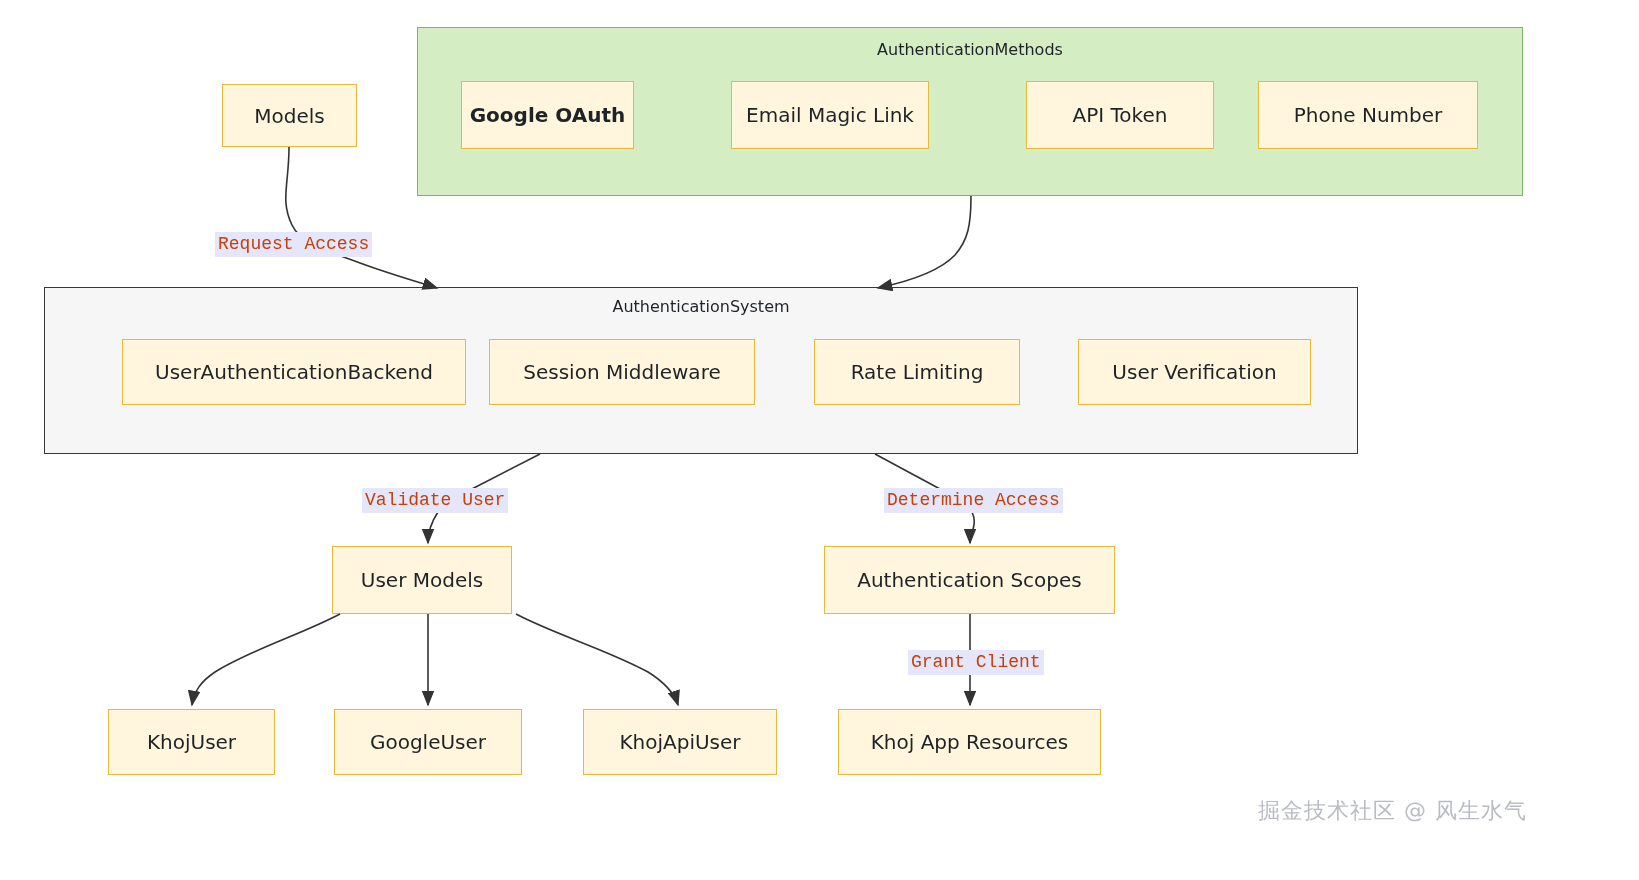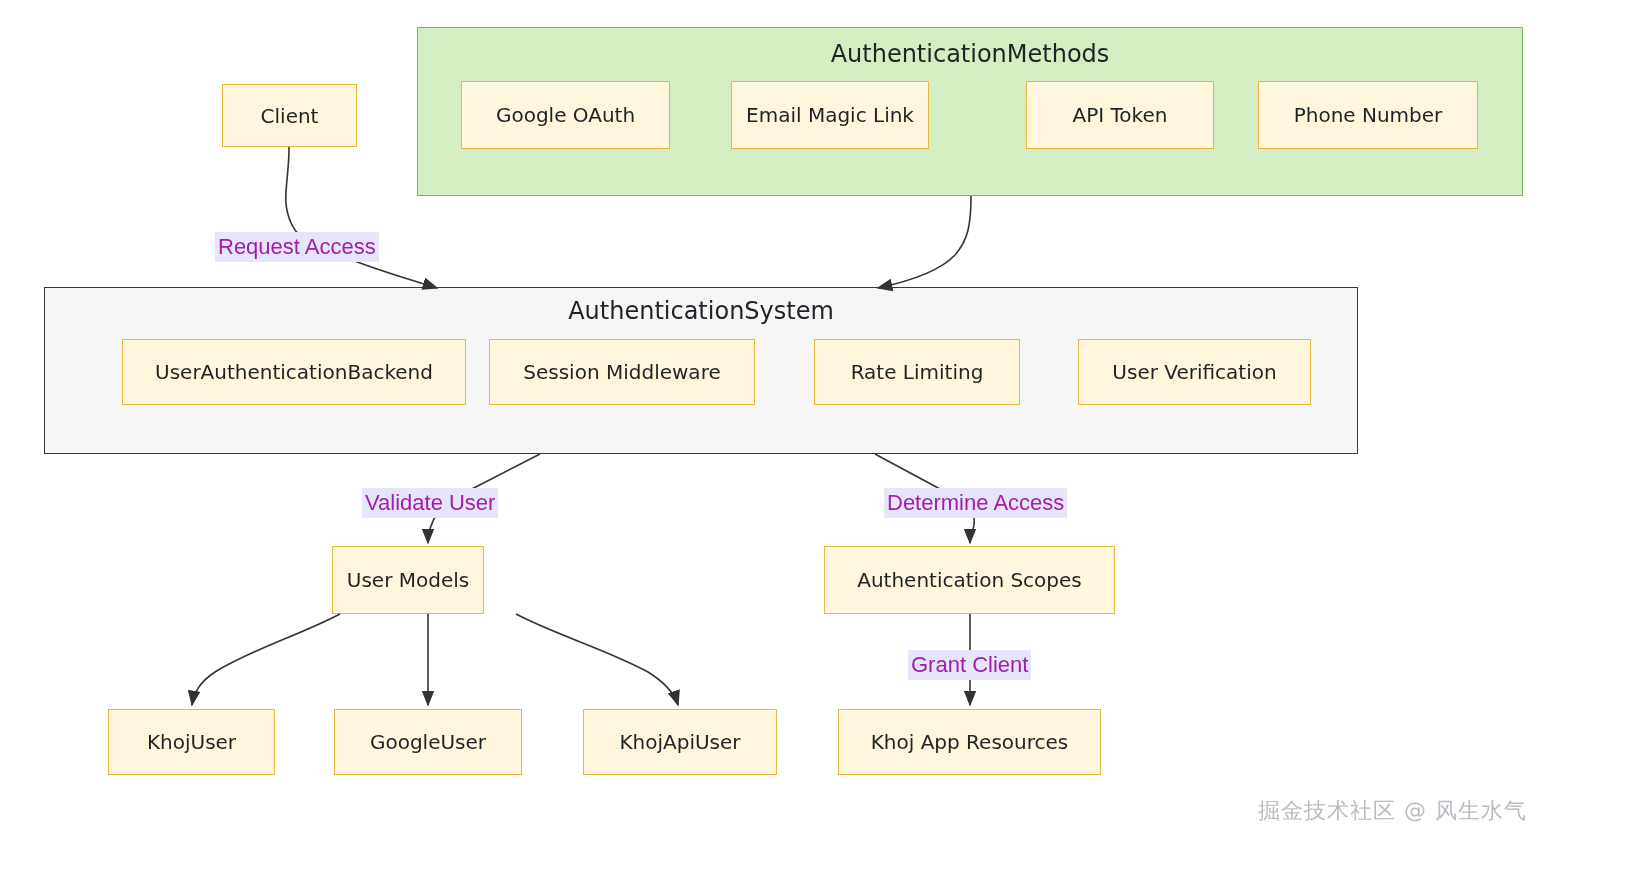--- a/index.html
+++ b/index.html
@@ -50,31 +50,31 @@
   }
   .cluster-gray {
     background: #f6f6f6;
     border: 1.6px solid #37383c;
   }
   .cluster-title {
     position: absolute;
     left: 0;
     right: 0;
     text-align: center;
-    font-size: 24px;
+    font-size: 16px;
     color: #1f2328;
     font-family: "DejaVu Sans", sans-serif;
   }
   .edge-label {
     position: absolute;
     box-sizing: border-box;
     background: #e6e6fb;
-    color: #a21caf;
-    font-size: 22px;
-    font-family: Liberation Sans, sans-serif;
+    color: #c2410c;
+    font-size: 18px;
+    font-family: Liberation Mono, monospace;
     white-space: nowrap;
     padding: 1px 3px;
     line-height: 1.25;
   }
   .watermark {
     position: absolute;
     color: #b9bcc2;
     font-size: 22px;
     font-family: "DejaVu Sans", sans-serif;
     white-space: nowrap;
@@ -83,43 +83,43 @@
 </style>
 </head>
 <body>
 
 <div id="stage">
 
   <div class="cluster cluster-green" style="left:417px; top:27px; width:1106px; height:169px;">
     <div class="cluster-title" style="top:12px;">AuthenticationMethods</div>
   </div>
 
-  <div class="node" style="left:461px; top:81px; width:209px; height:68px;">Google OAuth</div>
+  <div class="node" style="left:461px; top:81px; width:173px; height:68px;font-weight:bold;">Google OAuth</div>
 
   <div class="node" style="left:731px; top:81px; width:198px; height:68px;">Email Magic Link</div>
 
   <div class="node" style="left:1026px; top:81px; width:188px; height:68px;">API Token</div>
 
   <div class="node" style="left:1258px; top:81px; width:220px; height:68px;">Phone Number</div>
 
-  <div class="node" style="left:222px; top:84px; width:135px; height:63px;">Client</div>
+  <div class="node" style="left:222px; top:84px; width:135px; height:63px;">Models</div>
 
   <div class="cluster cluster-gray" style="left:44px; top:287px; width:1314px; height:167px;">
     <div class="cluster-title" style="top:9px;">AuthenticationSystem</div>
   </div>
 
   <div class="node" style="left:87px; top:339px; width:344px; height:66px;margin-left:35px;">UserAuthenticationBackend</div>
 
   <div class="node" style="left:489px; top:339px; width:266px; height:66px;">Session Middleware</div>
 
   <div class="node" style="left:814px; top:339px; width:206px; height:66px;">Rate Limiting</div>
 
   <div class="node" style="left:1078px; top:339px; width:233px; height:66px;">User Verification</div>
 
-  <div class="node" style="left:332px; top:546px; width:152px; height:68px;">User Models</div>
+  <div class="node" style="left:332px; top:546px; width:180px; height:68px;">User Models</div>
 
   <div class="node" style="left:108px; top:709px; width:167px; height:66px;">KhojUser</div>
 
   <div class="node" style="left:824px; top:546px; width:291px; height:68px;">Authentication Scopes</div>
 
   <div class="node" style="left:334px; top:709px; width:188px; height:66px;">GoogleUser</div>
 
   <div class="node" style="left:583px; top:709px; width:194px; height:66px;">KhojApiUser</div>
 
   <div class="node" style="left:838px; top:709px; width:263px; height:66px;">Khoj App Resources</div>

